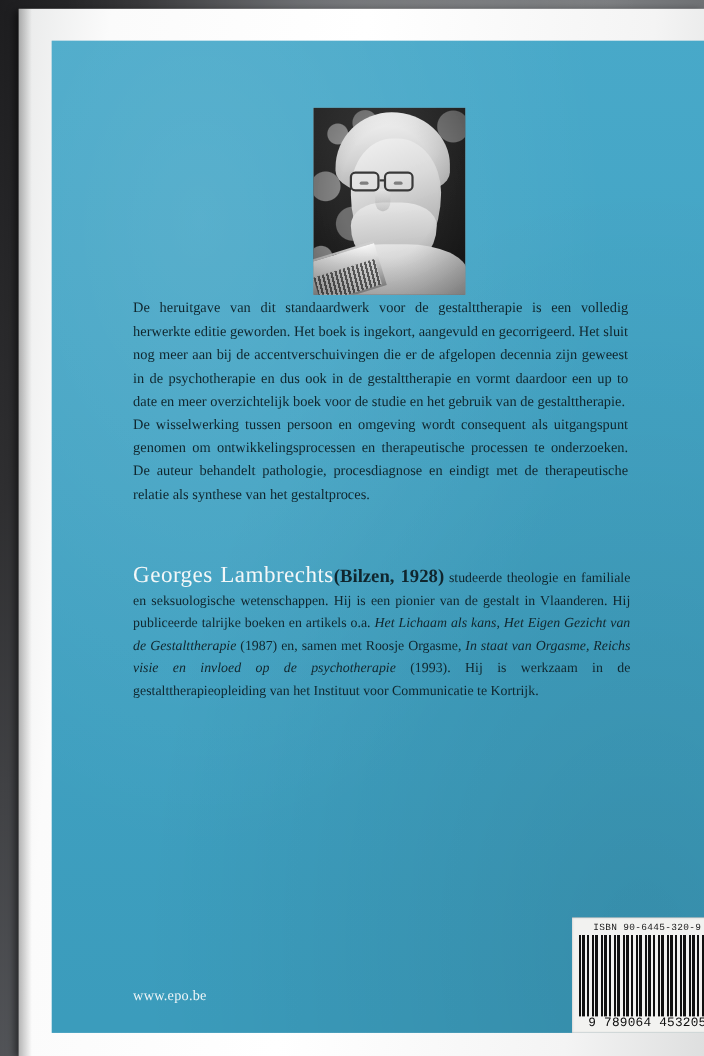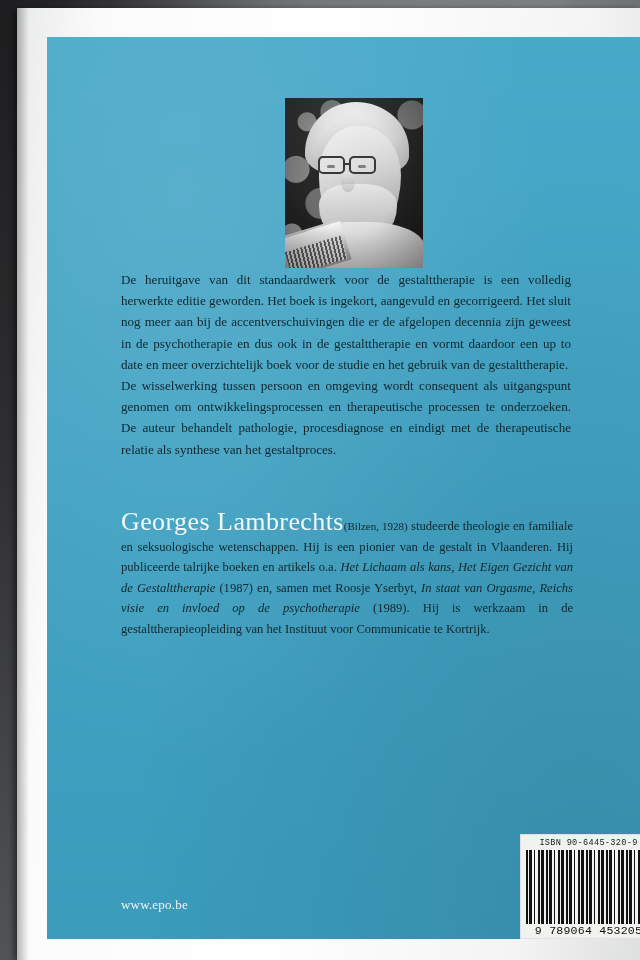--- a/index.html
+++ b/index.html
@@ -168,25 +168,25 @@
     position: absolute;
     left: 74px; top: 472px;
     width: 452px;
     color: #10262e;
     font-size: 12.6px;
     line-height: 20.6px;
     text-align: justify;
   }
   #bio .author-name {
     color: #f3f7f8;
-    font-size: 26px;
+    font-size: 21px;
     letter-spacing: .4px;
     line-height: 26px;
   }
-  #bio .small { font-size: 11px; }
+  #bio .small { font-size: 17px; font-weight: bold; }
   #bio i, #bio em { font-style: italic; }
 
   
   #url {
     position: absolute;
     left: 74px; top: 860px;
     color: #eef5f7;
     font-size: 13px;
     letter-spacing: .2px;
   }
@@ -263,23 +263,23 @@
       <div id="blurb">
         <p>De heruitgave van dit standaardwerk voor de gestalttherapie is een volledig herwerkte editie geworden. Het boek is ingekort, aangevuld en gecorrigeerd. Het sluit nog meer aan bij de accentverschuivingen die er de afgelopen decennia zijn geweest in de psychotherapie en dus ook in de gestalttherapie en vormt daardoor een up to date en meer overzichtelijk boek voor de studie en het gebruik van de gestalttherapie.</p>
         <p>De wisselwerking tussen persoon en omgeving wordt consequent als uitgangspunt genomen om ontwikkelingsprocessen en therapeutische processen te onderzoeken. De auteur behandelt pathologie, procesdiagnose en eindigt met de therapeutische relatie als synthese van het gestaltproces.</p>
       </div>
 
       <div id="bio">
         <span class="author-name">Georges Lambrechts</span><span class="small">(Bilzen, 1928)</span>
         <span>studeerde theologie en familiale en seksuologische wetenschappen. Hij is een pionier van de gestalt in Vlaanderen. Hij publiceerde talrijke boeken en artikels o.a.</span>
         <em>Het Lichaam als kans, Het Eigen Gezicht van de Gestalttherapie</em>
         <span>(1987)</span>
-        <span>en, samen met Roosje Yserbyt,</span>
+        <span>en, samen met Roosje Orgasme,</span>
         <em>In staat van Orgasme, Reichs visie en invloed op de psychotherapie</em>
-        <span>(1989).</span>
+        <span>(1993).</span>
         <span>Hij is werkzaam in de gestalttherapieopleiding van het Instituut voor Communicatie te Kortrijk.</span>
       </div>
 
       <div id="url">www.epo.be</div>
 
       <div id="barcode-box">
         <div id="isbn-text">ISBN 90-6445-320-9</div>
         <div id="bars"></div>
         <div id="ean-digits">9 789064 453205</div>
       </div>

